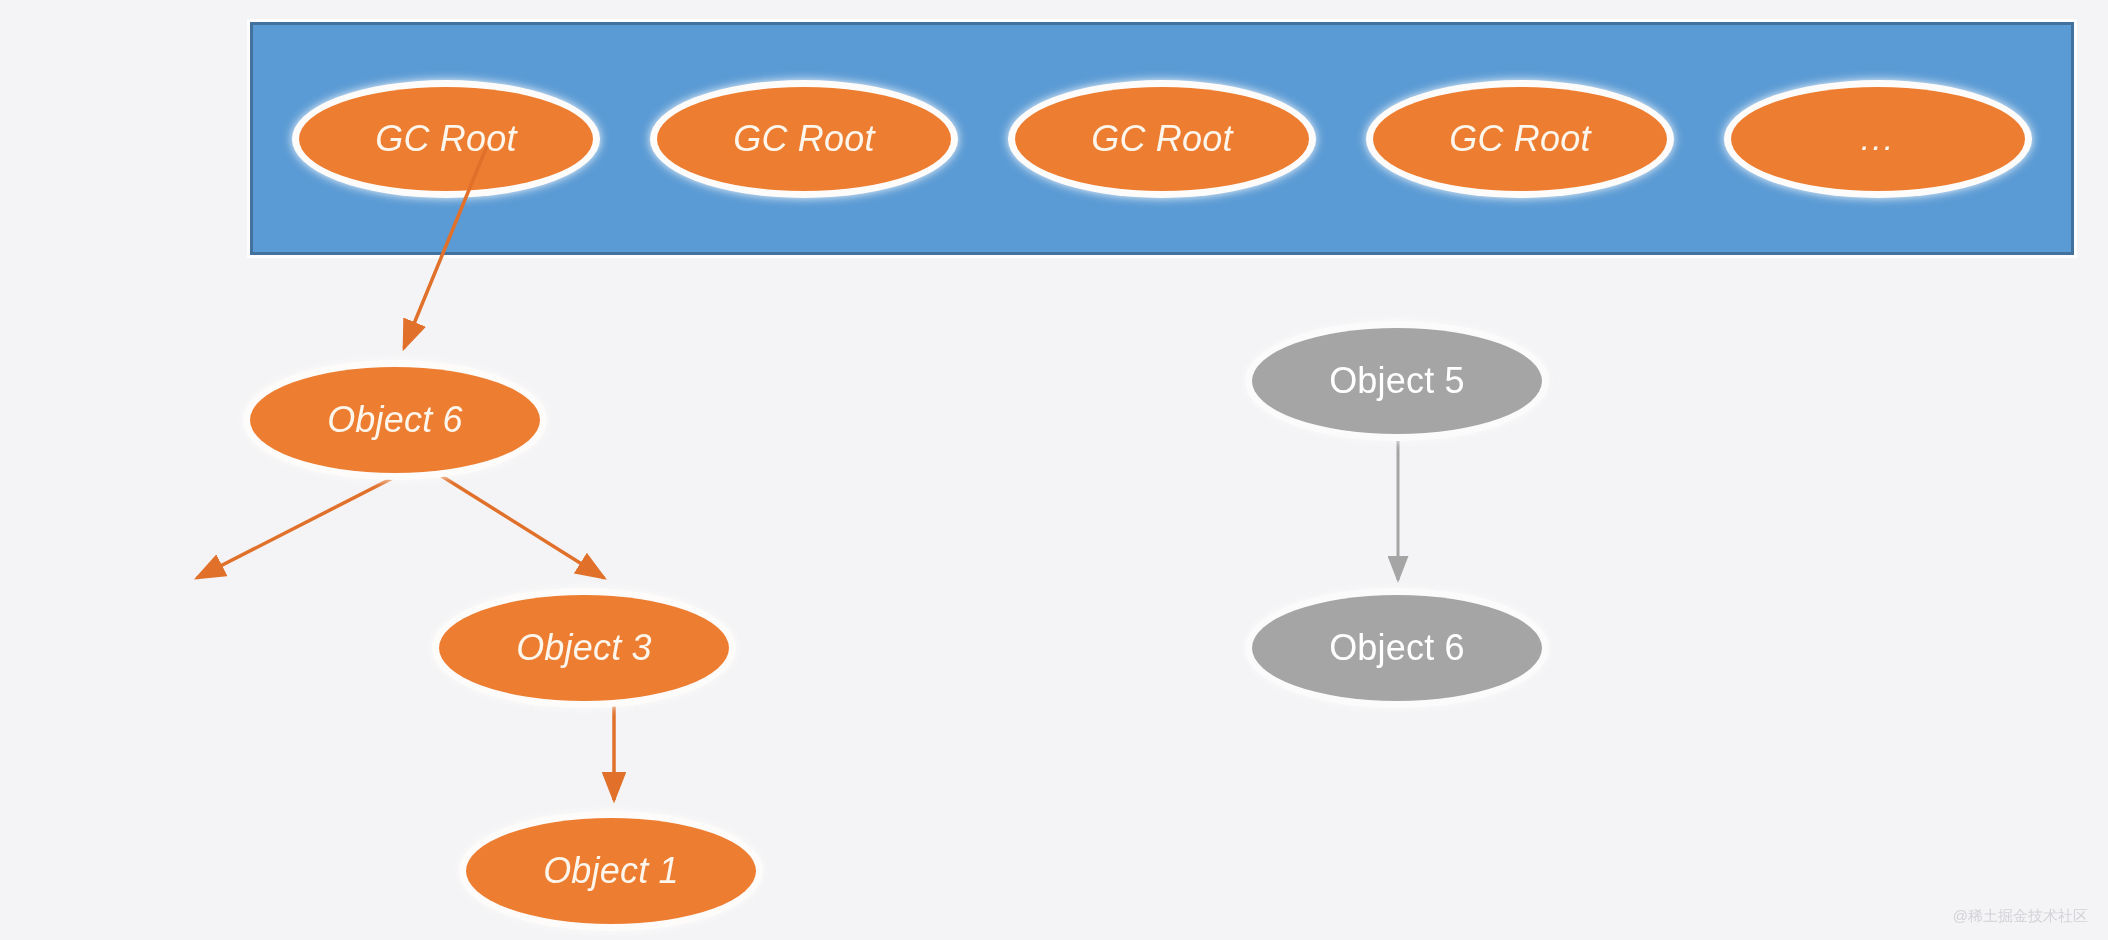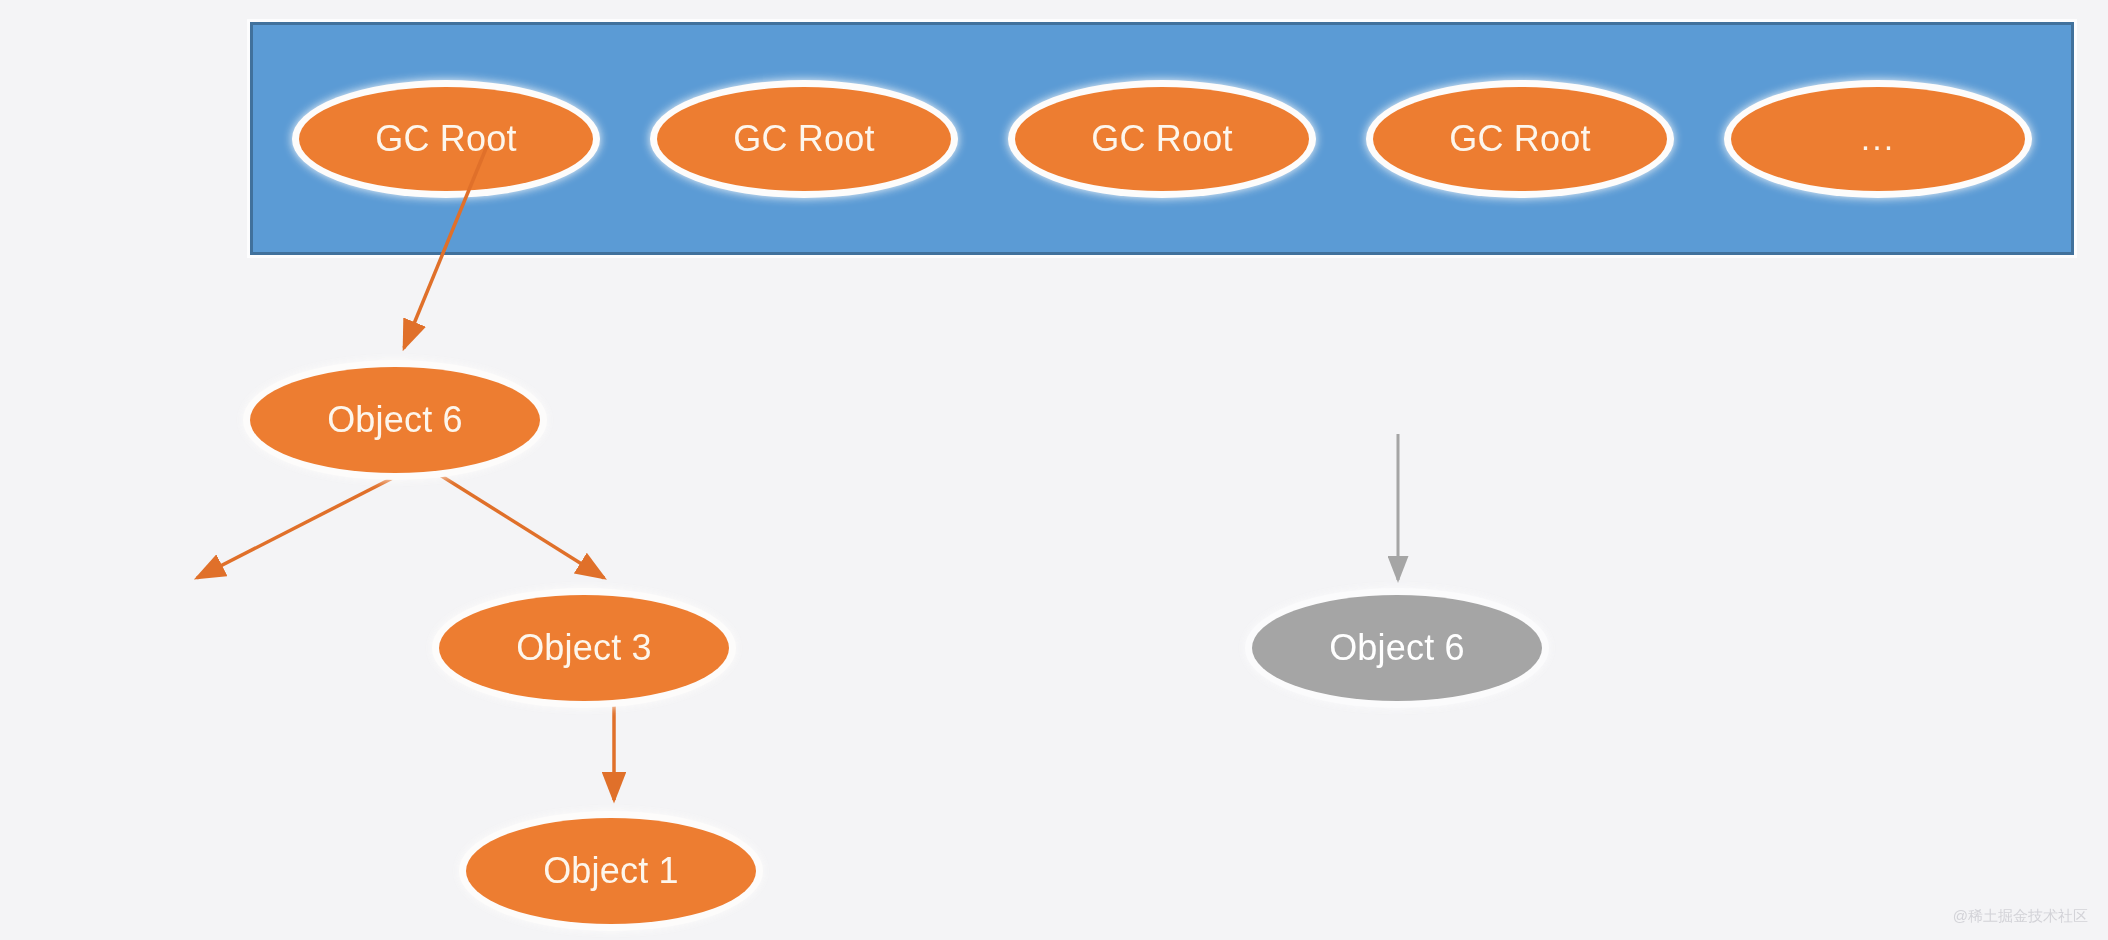--- a/index.html
+++ b/index.html
@@ -47,20 +47,21 @@
     justify-content: center;
     border-radius: 50%;
     color: #fdf6ec;
     letter-spacing: 0.2px;
     user-select: none;
     text-align: center;
   }
   .node-orange {
     background: #ed7d31;
     box-shadow: 0 0 0 7px #fdfcfb, 0 0 10px 7px rgba(253,252,251,0.95);
+    font-style: italic;
   }
   .node-gray {
     background: #a5a5a5;
     color: #ffffff;
     box-shadow: 0 0 0 7px #fbfbfc, 0 0 10px 7px rgba(251,251,252,0.95);
   }
 
   .gcroot-node {
     width: 294px;
     height: 104px;
@@ -166,20 +167,23 @@
 
 
   <div id="node-object-3" class="node node-orange obj-node">
     <span>Object 3</span>
   </div>
 
   <div id="node-object-4" class="node node-orange obj-node">
     <span>Object 1</span>
   </div>
 
+  <div id="node-object-5" class="node node-gray obj-node">
+    <span>Object 5</span>
+  </div>
 
   <div id="node-object-6" class="node node-gray obj-node">
     <span>Object 6</span>
   </div>
 
   <div id="watermark">@稀土掘金技术社区</div>
 
 </div>
 
 </body></html>

